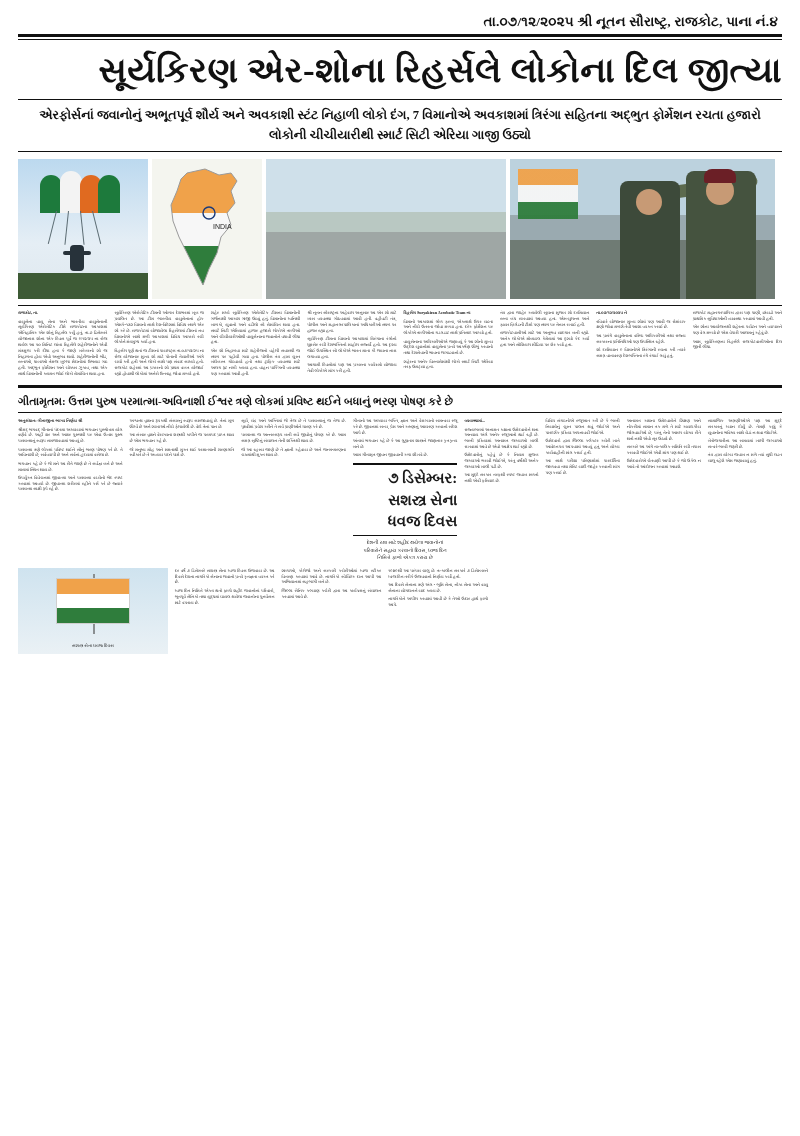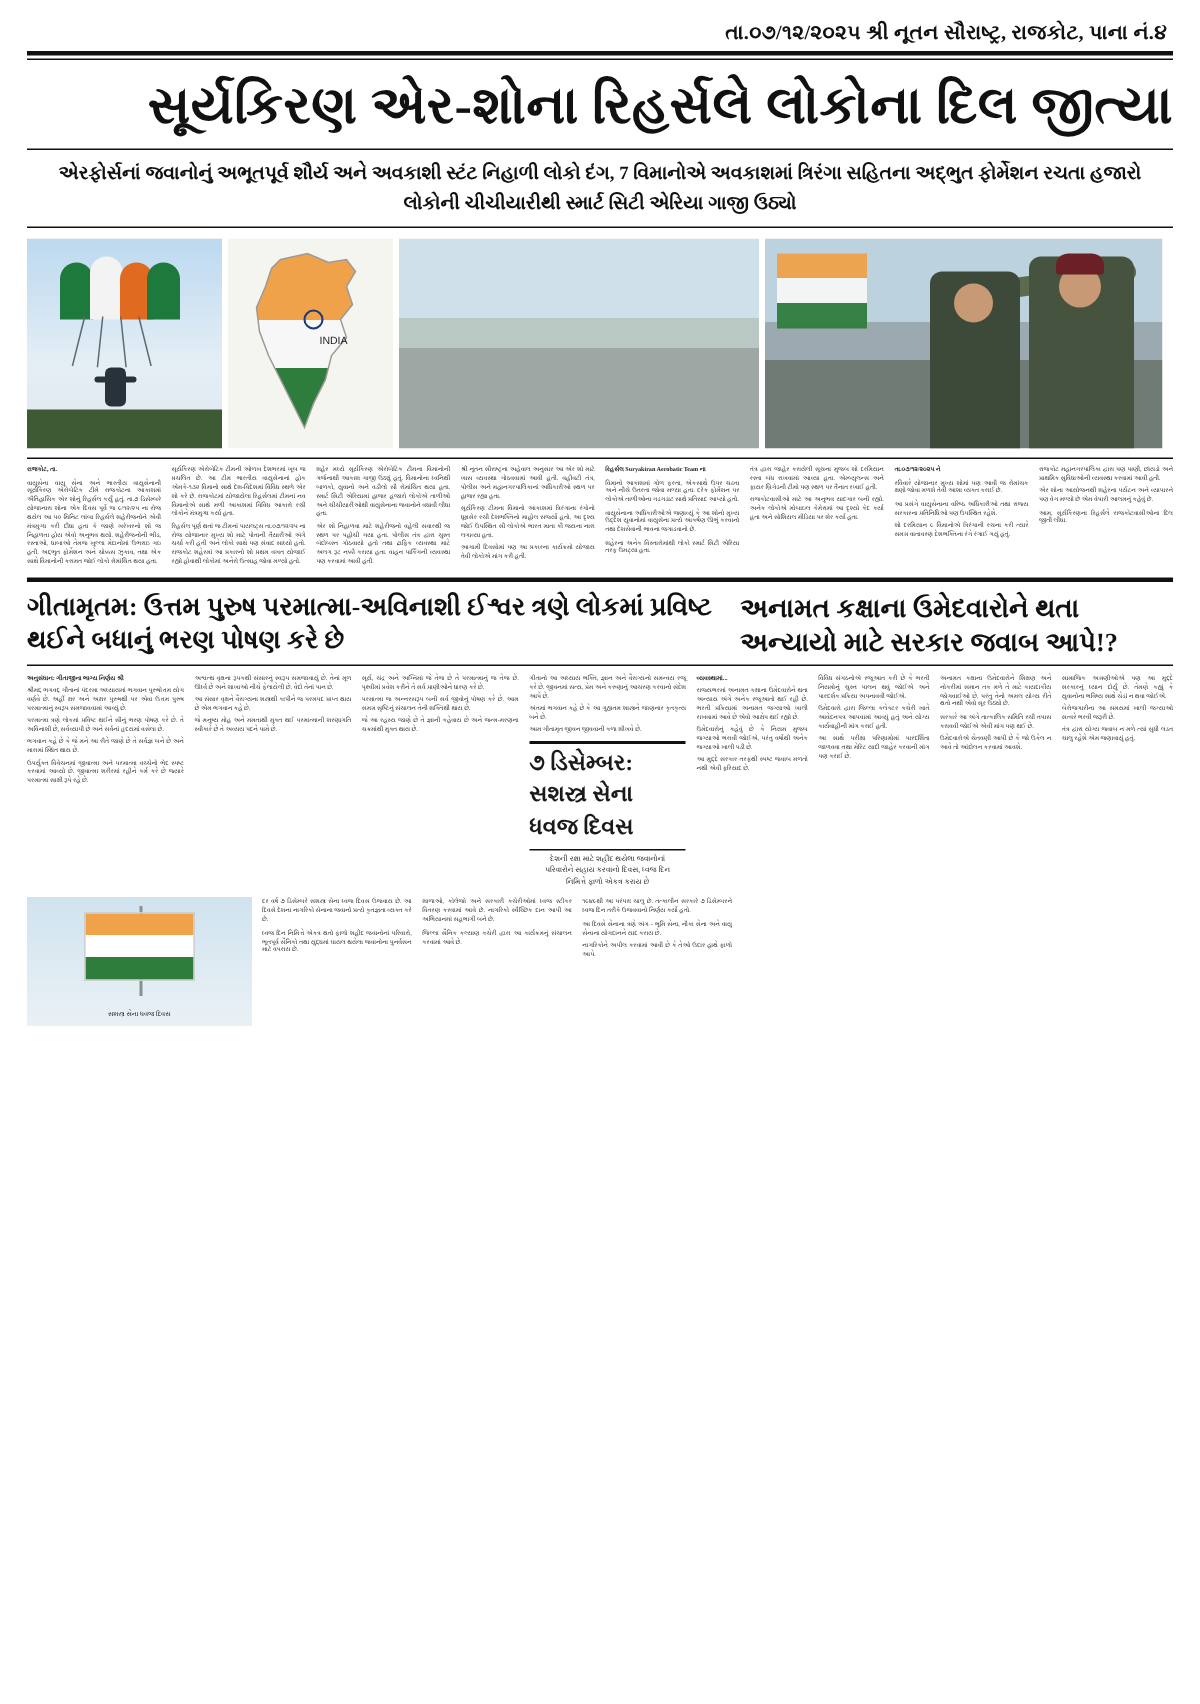--- a/index.html
+++ b/index.html
@@ -93,27 +93,27 @@
 
   .cols { display:flex; gap:7px; }
   .col { font-family:"Liberation Serif", serif; font-size:4.1px; line-height:1.42; text-align:justify; color:#1a1a1a; }
   .col p { margin:0 0 2.5px 0; }
   .col .lead { font-weight:bold; }
   .col8 { width:92px; }
 
   
   .rule-sec { border-top: 3px solid #111; margin: 6px 0 0 0; }
   .two-head { display:flex; gap:8px; align-items:flex-start; padding:6px 0 4px 0; }
-  .two-head .left { width:470px; font-family:"Liberation Serif", serif; font-weight:bold; font-size:17px; line-height:1.28; }
+  .two-head .left { width:470px; font-family:"Liberation Serif", serif; font-weight:bold; font-size:11px; line-height:1.28; }
   .two-head .right { width:290px; font-family:"Liberation Serif", serif; font-weight:bold; font-size:17.5px; line-height:1.28; }
   .rule-sec2 { border-top: 1px solid #111; margin-bottom:5px; }
 
   
   .sub-band { border-top:2px solid #111; border-bottom:1px solid #111; margin-top:5px; padding:3px 0; }
-  .sub-title { font-family:"Liberation Serif", serif; font-weight:bold; font-size:15px; text-align:left; }
+  .sub-title { font-family:"Liberation Serif", serif; font-weight:bold; font-size:15px; text-align:right; }
   .sub-deck { font-family:"Liberation Serif", serif; font-size:5px; text-align:center; line-height:1.5; padding:3px 10px 2px 10px; }
 
   .flagphoto { width:100%; height:86px; background:linear-gradient(#cfe3ef,#eaf1f5); position:relative; overflow:hidden; }
   .flagphoto .banner { position:absolute; left:50%; transform:translateX(-50%); top:10px; width:74px; height:46px; background:linear-gradient(#f0a24a 33%, #ffffff 33% 66%, #2f7d3c 66%); border:1px solid #cfcfcf; }
   .flagphoto .cap { position:absolute; left:50%; transform:translateX(-50%); bottom:6px; font-size:4.4px; font-family:"Liberation Serif",serif; text-align:center; width:100%; }
   .flagphoto .pole { position:absolute; left:50%; top:6px; width:2px; height:60px; background:#8a8f91; }
 
   .tiny-note { font-family:"Liberation Serif", serif; font-size:4.1px; line-height:1.45; text-align:justify; }
 
   .mini-cols { display:flex; gap:7px; }
@@ -248,21 +248,20 @@
     <div class="col col8">
       <p>રાજકોટ મહાનગરપાલિકા દ્વારા પણ પાણી, છાંયડો અને પ્રાથમિક સુવિધાઓની વ્યવસ્થા કરવામાં આવી હતી.</p>
       <p>એર શોના આયોજનથી શહેરના પર્યટન અને વ્યાપારને પણ વેગ મળ્યો છે એમ વેપારી આલમનું કહેવું છે.</p>
       <p>આમ, સૂર્યકિરણના રિહર્સલે રાજકોટવાસીઓના દિલ જીતી લીધા.</p>
     </div>
   </div>
 
   <div class="rule-sec"></div>
   <div class="two-head">
     <div class="left">ગીતામૃતમ: ઉત્તમ પુરુષ પરમાત્મા-અવિનાશી ઈશ્વર ત્રણે લોકમાં પ્રવિષ્ટ થઈને બધાનું ભરણ પોષણ કરે છે</div>
-    <div class="right">અનામત કક્ષાના ઉમેદવારોને થતા અન્યાયો માટે સરકાર જવાબ આપે!?</div>
   </div>
   <div class="rule-sec2"></div>
 
   <div class="cols">
 
     <div class="col" style="width:110px">
       <p class="sig">અનુસંધાન: ગીતાજીના ભાગ્ય નિર્ણય શ્રી</p>
       <p>શ્રીમદ્ ભગવદ્ ગીતાનાં પંદરમા અધ્યાયમાં ભગવાન પુરુષોત્તમ યોગ વર્ણવે છે. અહીં ક્ષર અને અક્ષર પુરુષથી પર એવા ઉત્તમ પુરુષ પરમાત્માનું સ્વરૂપ સમજાવવામાં આવ્યું છે.</p>
       <p>પરમાત્મા ત્રણે લોકમાં પ્રવિષ્ટ થઈને સૌનું ભરણ પોષણ કરે છે. તે અવિનાશી છે, સર્વવ્યાપી છે અને સર્વનાં હૃદયમાં વસેલા છે.</p>
       <p>ભગવાન કહે છે કે જે મને આ રીતે જાણે છે તે સર્વજ્ઞ બને છે અને મારામાં સ્થિત થાય છે.</p>

